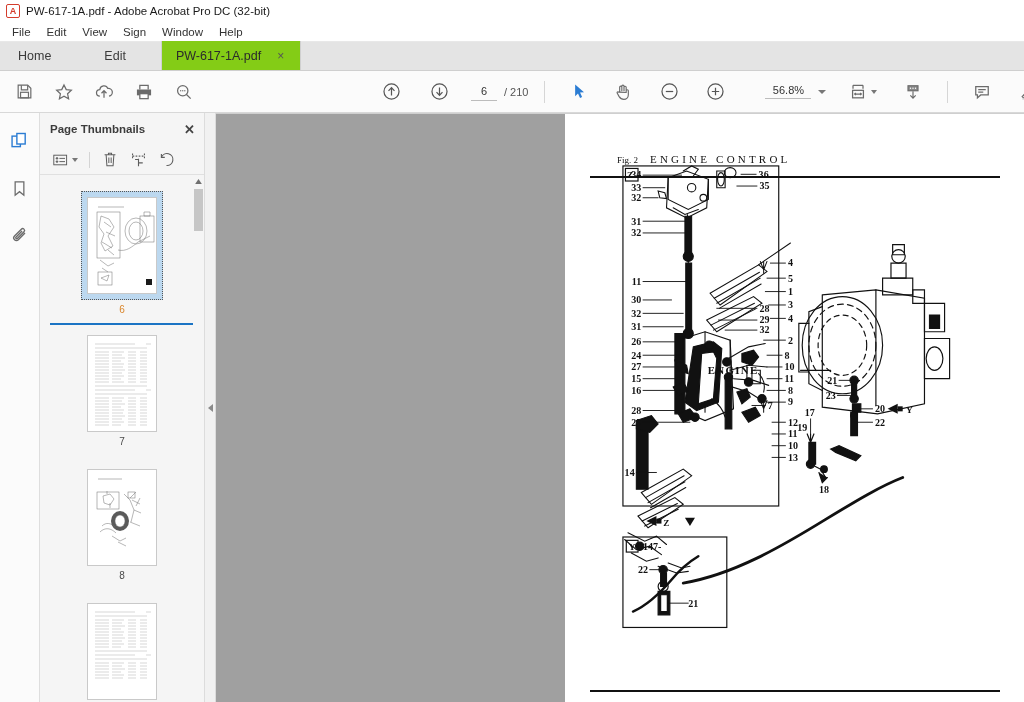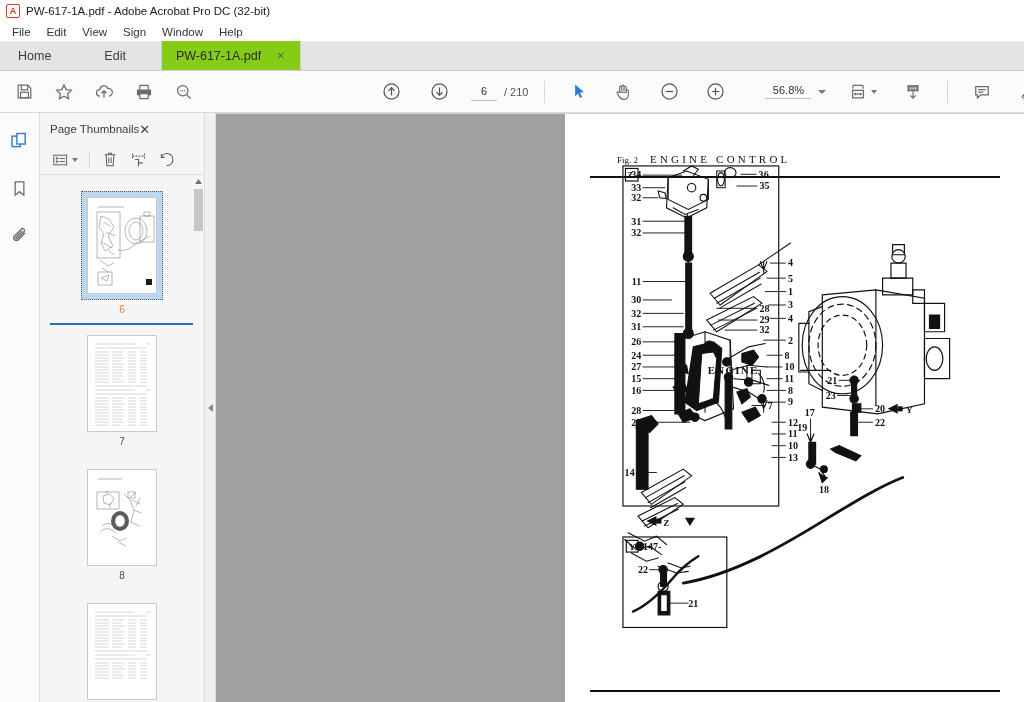--- a/index.html
+++ b/index.html
@@ -89,22 +89,22 @@
   }
   .rail-btn { width: 30px; height: 30px; display: flex; align-items: center; justify-content: center; cursor: pointer; }
   .rail-btn.active svg { stroke: #2b7cd3; }
 
   
   .thumb-panel {
     width: 165px; background: #f5f5f5; border-right: 1px solid #dcdcdc;
     display: flex; flex-direction: column; flex: 0 0 165px; position: relative;
   }
   .thumb-header {
-    height: 32px; display: flex; align-items: center; 
-    padding: 0 9px 0 10px; background: #f5f5f5; flex: 0 0 32px;
+    height: 32px; display: flex; align-items: center; justify-content: space-between;
+    padding: 0 9px 0 10px; background: #f5f5f5; flex: 0 0 32px; font-weight: bold;
   }
   .thumb-title { font-size: 11.5px; color: #3c3c3c; white-space: nowrap; }
   .thumb-close { font-size: 13px; color: #444; cursor: pointer; line-height: 1; }
   .thumb-tools {
     height: 30px; display: flex; align-items: center; gap: 2px; padding-left: 8px;
     border-bottom: 1px solid #e0e0e0; flex: 0 0 30px;
   }
   .tt-btn { width: 26px; height: 24px; display: flex; align-items: center; justify-content: center; cursor: pointer; }
   .tt-sep { width: 1px; height: 16px; background: #d4d4d4; margin: 0 5px; }
 

